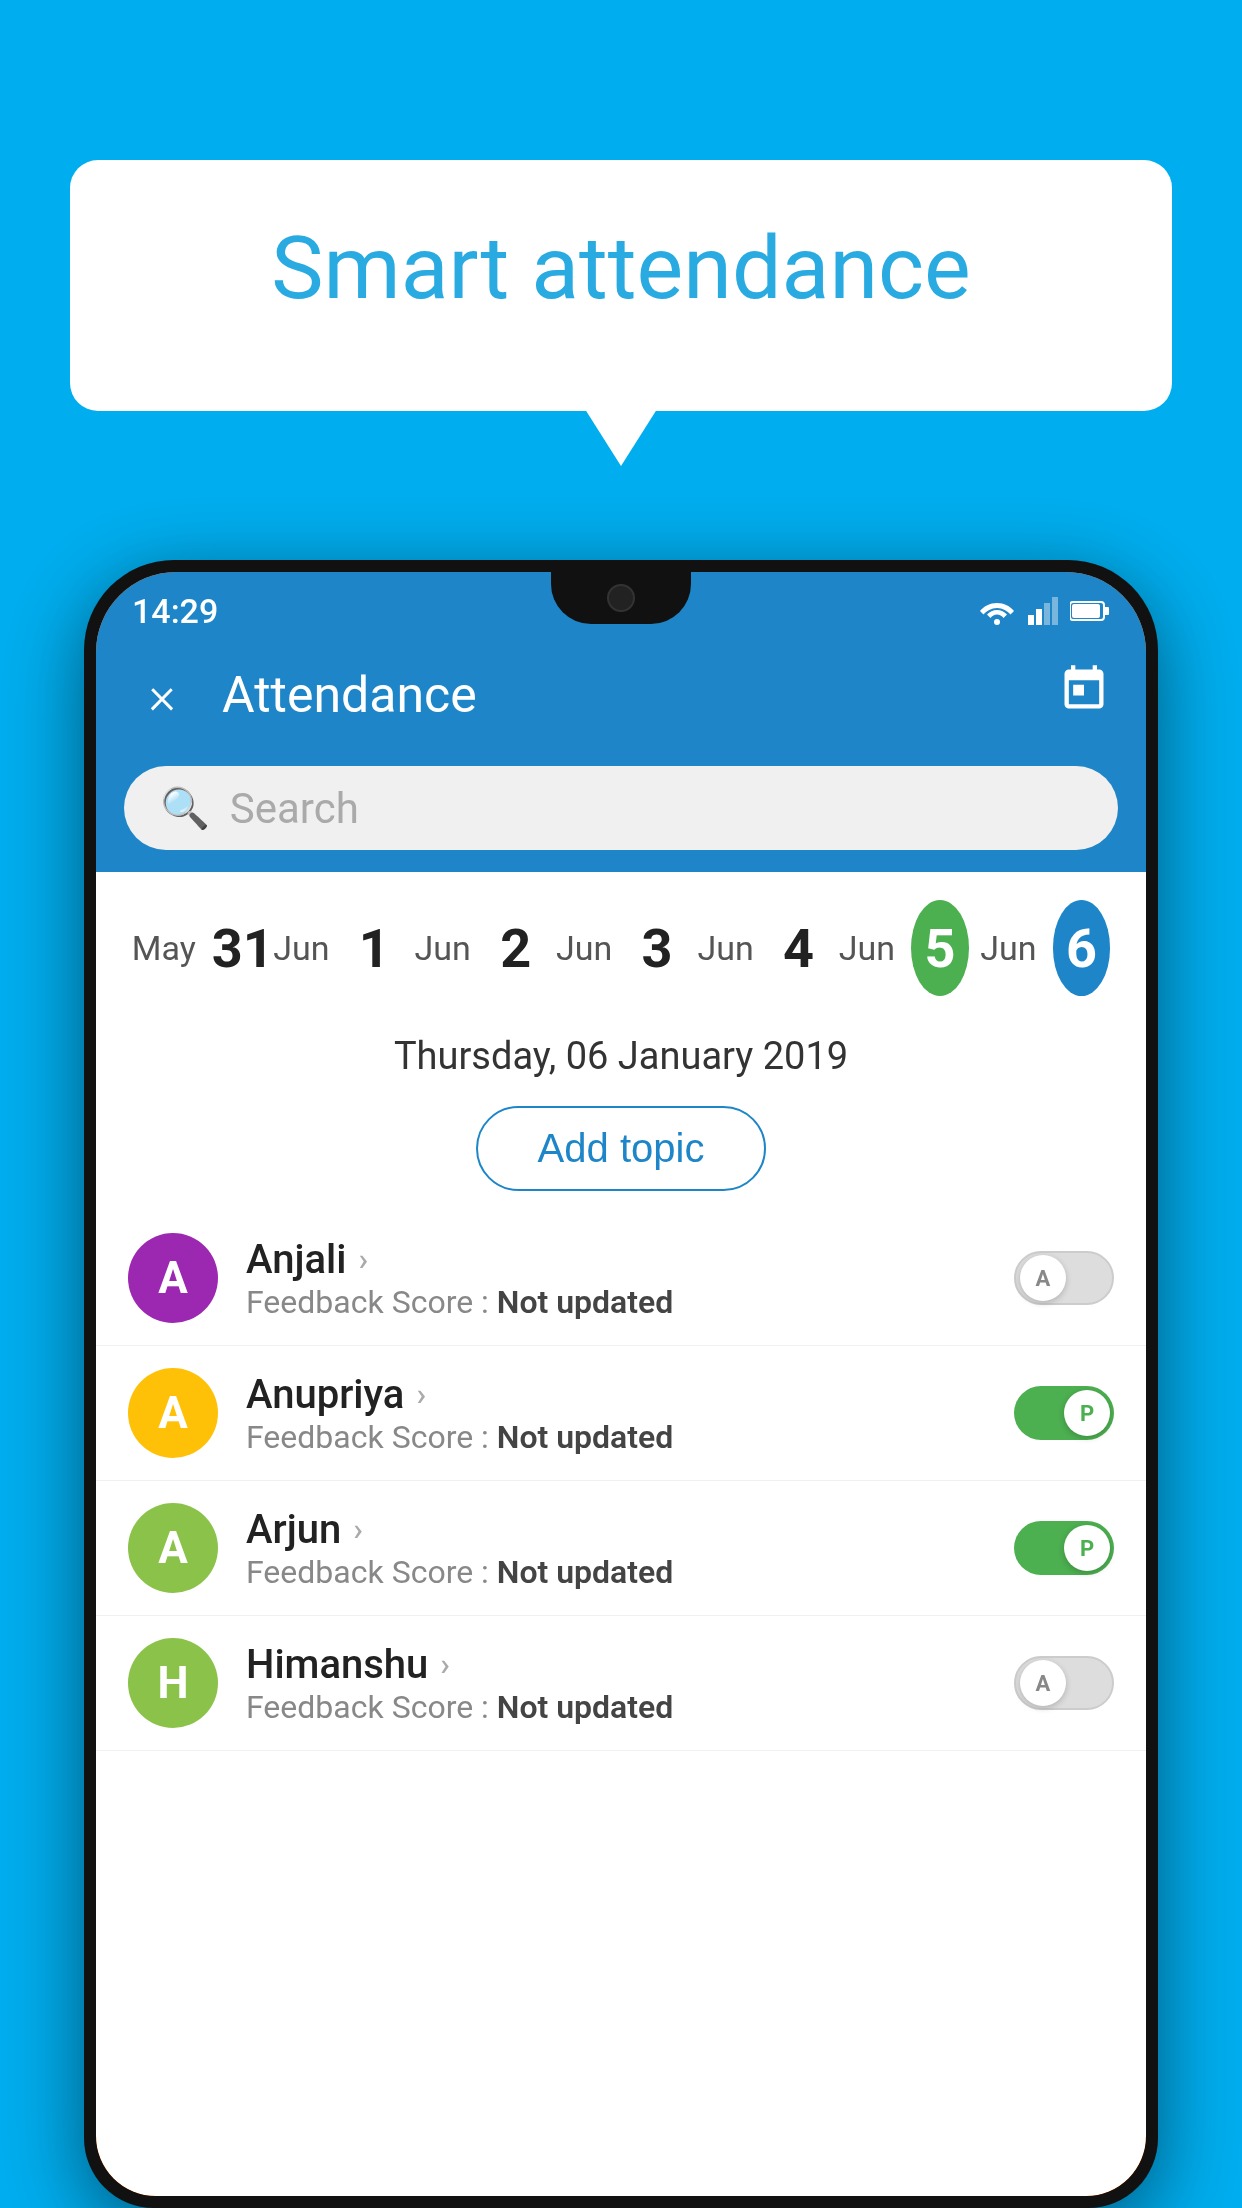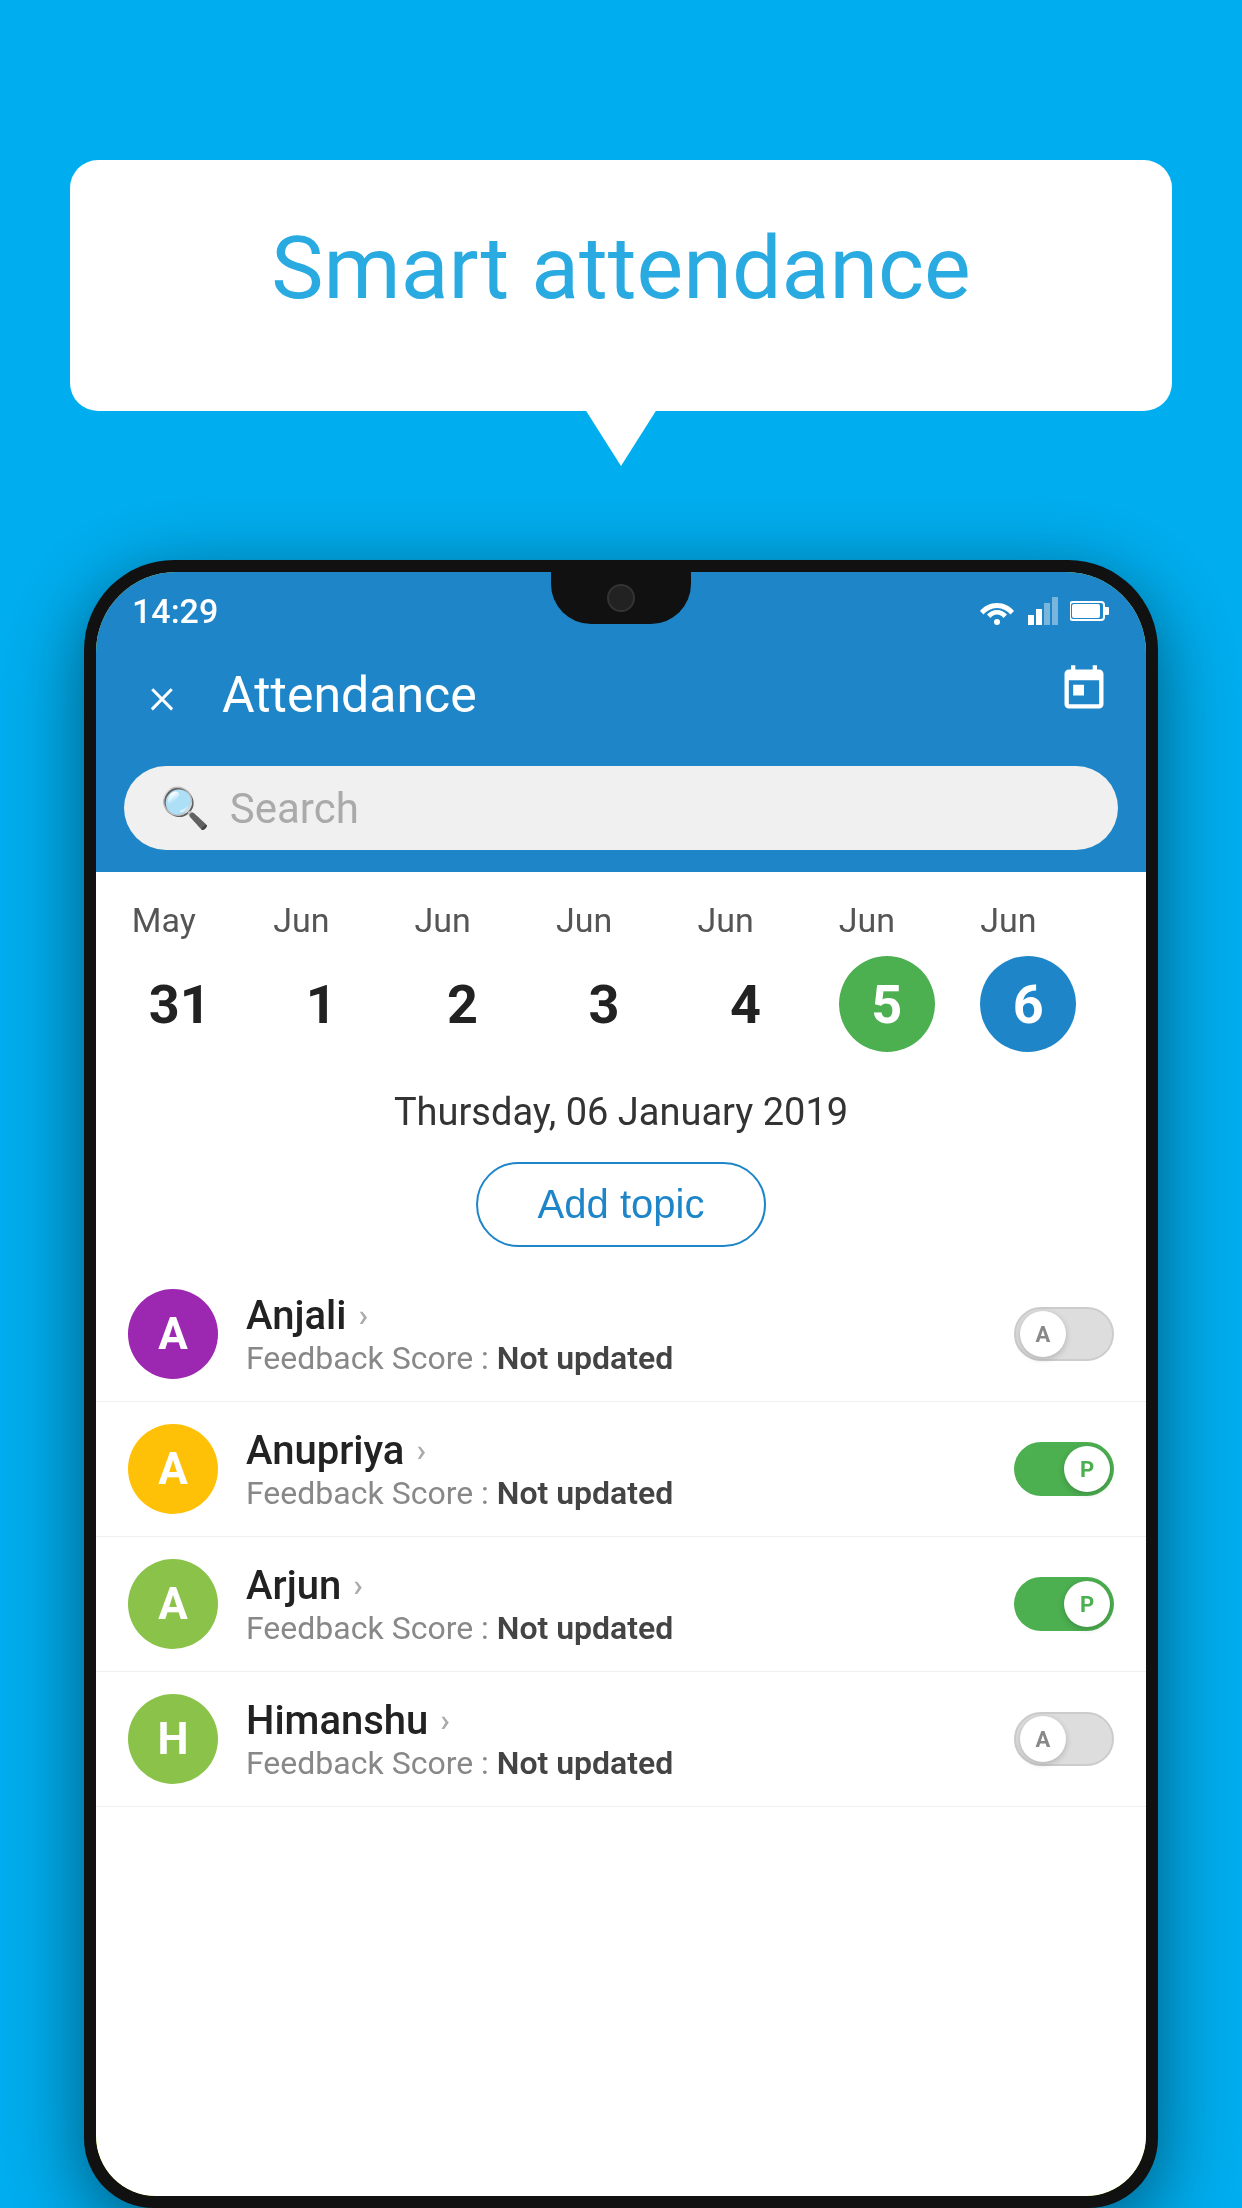--- a/index.html
+++ b/index.html
@@ -63,21 +63,21 @@
       left: 84px;
       right: 84px;
       bottom: 0;
       background: #111;
       border-radius: 90px 90px 70px 70px;
       padding: 12px;
       box-shadow: 0 20px 80px rgba(0,0,0,0.5);
     }
 
     .phone-inner {
-      background: #bef264;
+      background: #f97316;
       border-radius: 80px 80px 60px 60px;
       overflow: hidden;
       height: 100%;
       position: relative;
     }
 
     
     .notch {
       position: absolute;
       top: 0;
@@ -206,21 +206,22 @@
     .calendar-strip {
       background: white;
       padding: 28px 30px 16px;
       display: flex;
       gap: 0;
       justify-content: space-around;
     }
 
     .cal-day {
       display: flex;
-      flex-direction: column;
+      flex-direction: row;
+      align-items: center;
       gap: 16px;
       width: 130px;
     }
 
     .cal-month {
       font-size: 34px;
       color: #555;
       font-weight: 400;
     }
 

